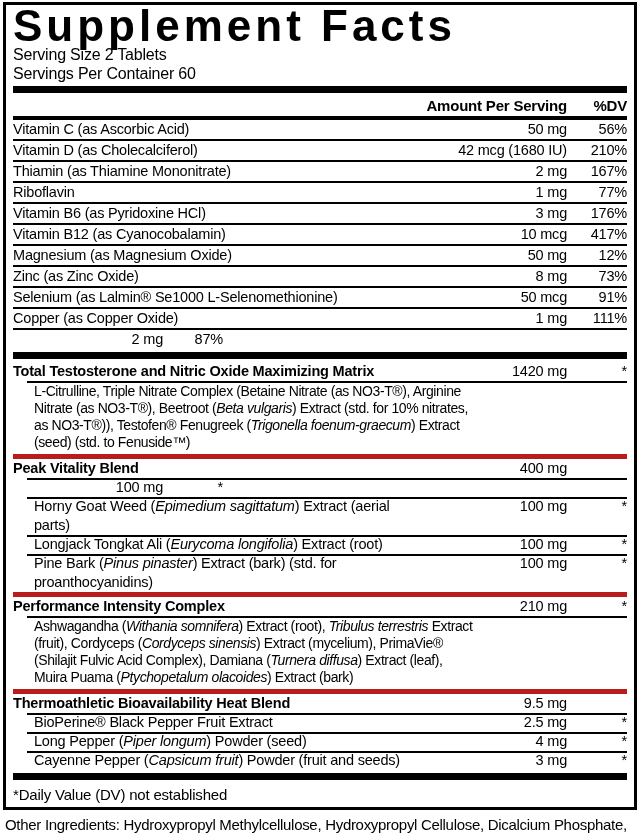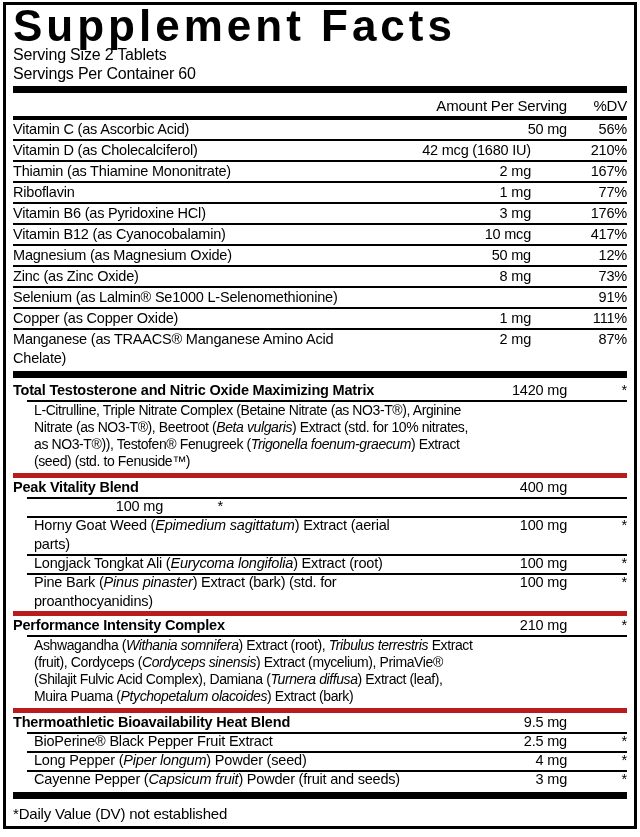--- a/index.html
+++ b/index.html
@@ -25,22 +25,22 @@
   }
   .bar-thick { height: 7px; background: #000; margin: 3px 0; }
   .bar-mid { height: 4px; background: #000; }
   .row {
     display: flex; align-items: baseline;
     font-size: 14.5px; line-height: 19px; letter-spacing: -0.2px;
   }
   .row .name { flex: 1 1 auto; padding-right: 4px; }
   .row .amt  { flex: 0 0 150px; text-align: right; }
   .row .dv   { flex: 0 0 60px;  text-align: right; padding-left: 15px; }
-  .head-row { font-weight: normal; font-size: 15px; line-height: 20px; }
-  .n-row + .n-row { border-top: 2px solid #000; gap: 36px; }
+  .head-row { font-weight: bold; font-size: 15px; line-height: 20px; }
+  .n-row + .n-row { border-top: 2px solid #000; }
   .blend { border-top: 5px solid #b91c1c; }
   .blend.first { border-top: none; }
   .blend-head .name { font-weight: bold; }
   .sub-row { position: relative; }
   .sub-row .name { padding-left: 21px; }
   .sub-row::before, .desc::before {
     content: ""; position: absolute; left: 14px; right: 0; top: 0;
     border-top: 2px solid #000;
   }
   .desc {
@@ -110,29 +110,29 @@
       <div class="amt">50 mg</div>
       <div class="dv">12%</div>
     </div>
     <div class="row n-row">
       <div class="name">Zinc (as Zinc Oxide)</div>
       <div class="amt">8 mg</div>
       <div class="dv">73%</div>
     </div>
     <div class="row n-row">
       <div class="name">Selenium (as Lalmin® Se1000 L-Selenomethionine)</div>
+      <div class="amt">50 mcg</div>
       <div class="dv">91%</div>
     </div>
     <div class="row n-row">
       <div class="name">Copper (as Copper Oxide)</div>
       <div class="amt">1 mg</div>
       <div class="dv">111%</div>
     </div>
     <div class="row n-row">
-      <div class="name">Manganese (as TRAACS® Manganese Amino Acid Chelate)</div>
       <div class="amt">2 mg</div>
       <div class="dv">87%</div>
     </div>
   </div>
 
   <div class="bar-thick"></div>
 
   <div class="blend first">
     <div class="row blend-head">
       <div class="name">Total Testosterone and Nitric Oxide Maximizing Matrix</div>

